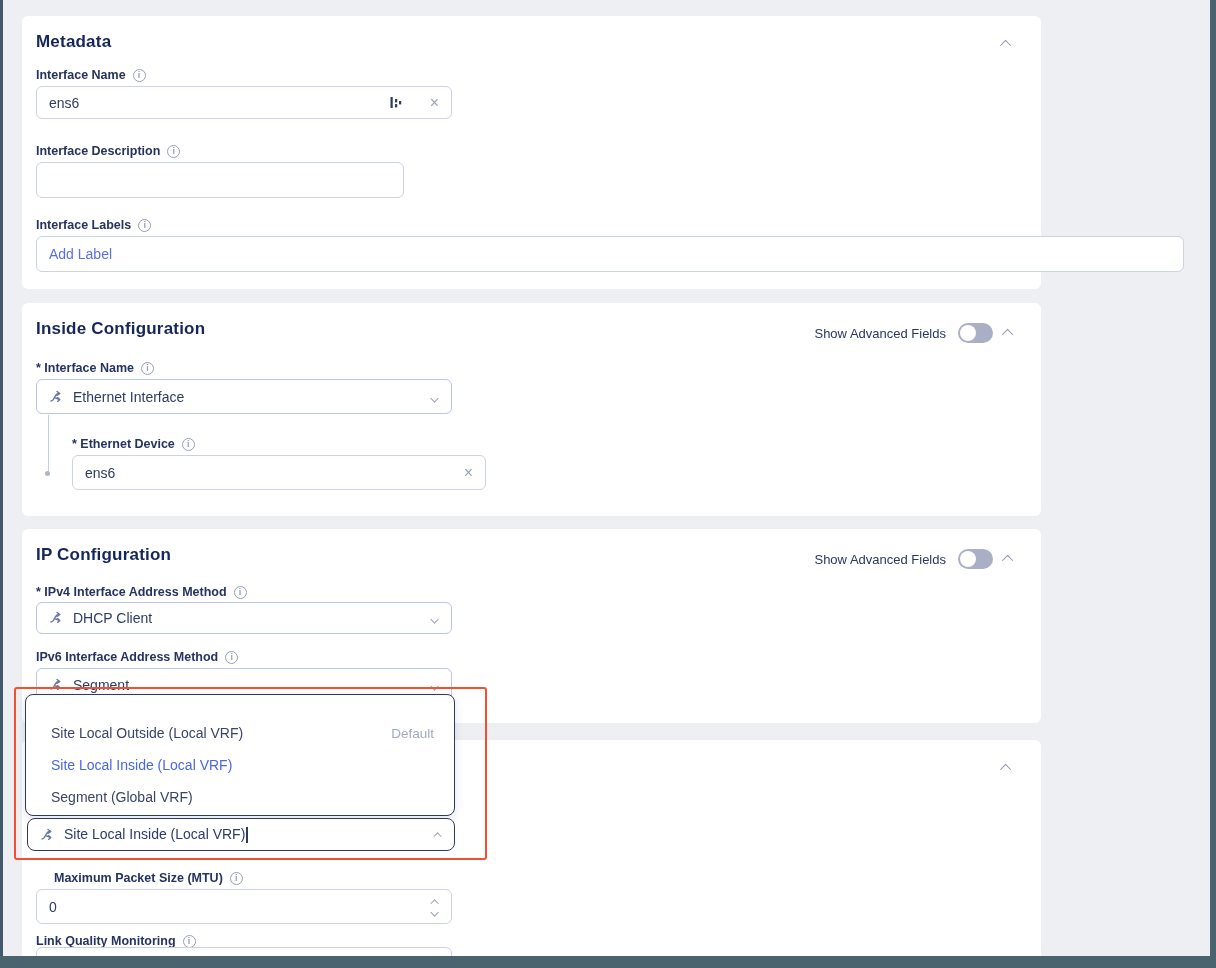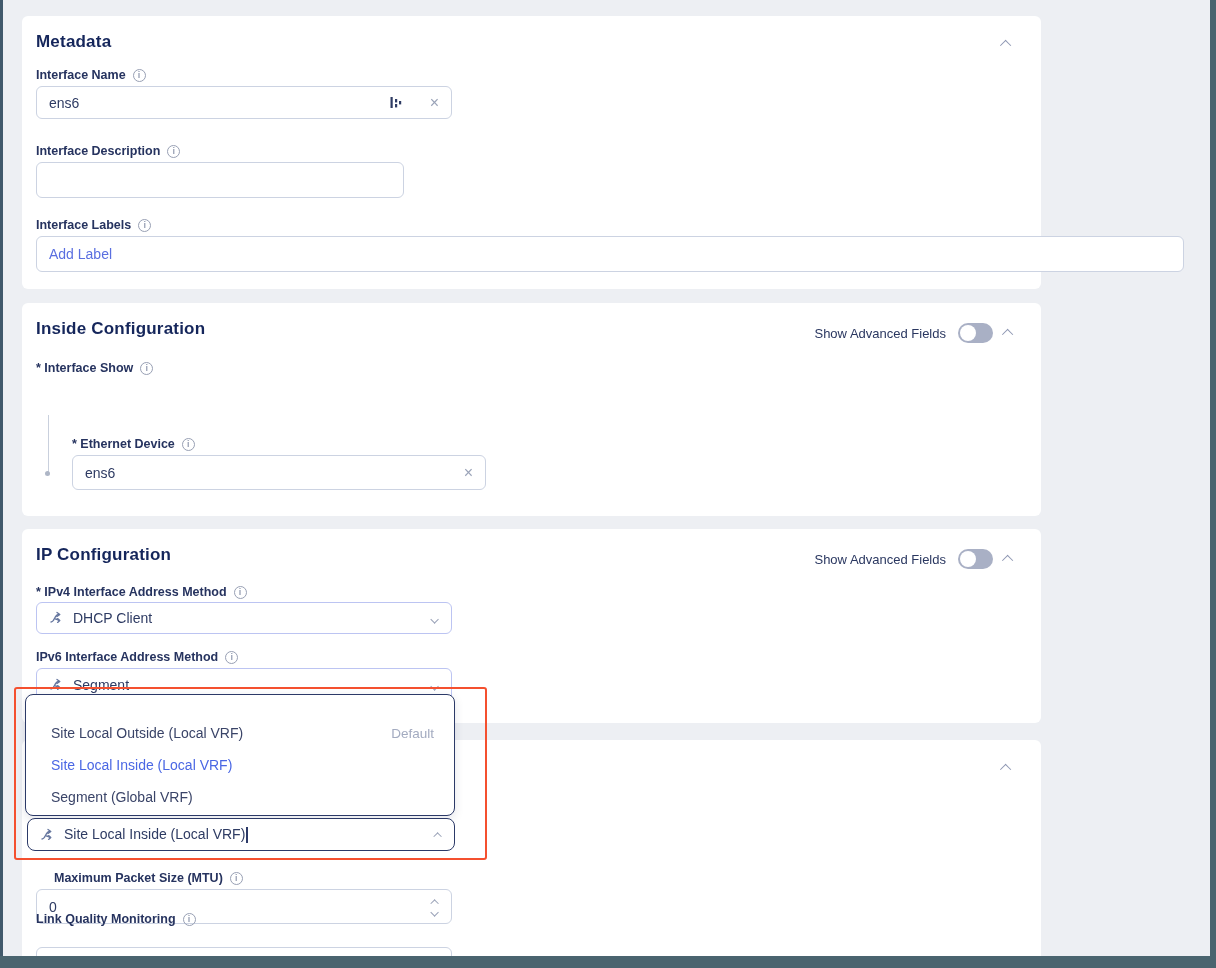--- a/index.html
+++ b/index.html
@@ -124,22 +124,34 @@
     <h2 class="section-title" style="top:16px">Inside Configuration</h2>
     <div class="adv-group">
       <span class="adv-label">Show Advanced Fields</span>
       <span class="toggle">
           <span class="knob"></span>
         </span>
       <span class="chev chev-up"></span>
     </div>
 
     <div class="label" style="left:14px; top:58px">
-      <span>* Interface Show</span>
-      <i class="info-icon">i</i>
+      <span>* Interface Name</span>
+      <i class="info-icon">i</i>
+    </div>
+    <div class="select" style="left:14px; top:76px; width:416px; height:35px">
+      <span>
+        <svg class="icon" width="14" height="14" viewBox="0 0 14 14" fill="none" stroke="#64759e" stroke-width="1.3" stroke-linecap="round" stroke-linejoin="round">
+          <path d="M2 11 C6 11 5 3.5 10 3.5"></path>
+            <path d="M8 1.5 L10.8 3.5 L8 5.5"></path>
+          <path d="M6.5 8 C8.5 8 8.5 9.5 10 9.5"></path>
+            <path d="M8.6 7.6 L10.8 9.5 L8.6 11.4"></path>
+        </svg>
+      </span>
+      <span class="value">Ethernet Interface</span>
+      <span class="chev chev-down chev-sm"></span>
     </div>
 
     <div class="connector-v"></div>
     <div class="connector-dot"></div>
 
     <div class="label" style="left:50px; top:134px">
       <span>* Ethernet Device</span>
       <i class="info-icon">i</i>
     </div>
     <div class="input" style="left:50px; top:152px; width:414px; height:35px">
@@ -201,21 +213,21 @@
       <i class="info-icon">i</i>
     </div>
     <div class="input" style="left:14px; top:149px; width:416px; height:35px">
       <span class="value">0</span>
       <span class="spinner">
         <span class="chev chev-up chev-sm"></span>
         <span class="chev chev-down chev-sm"></span>
       </span>
     </div>
 
-    <div class="label" style="left:14px; top:172px">
+    <div class="label" style="left:14px; top:194px">
       <span>Link Quality Monitoring</span>
       <i class="info-icon">i</i>
     </div>
     <div class="input" style="left:14px; top:207px; width:416px; height:28px"></div>
   </section>
 
   <div class="dropdown-panel">
     <div class="option">
       <span>Site Local Outside (Local VRF)</span>
       <span class="default-tag">Default</span>

